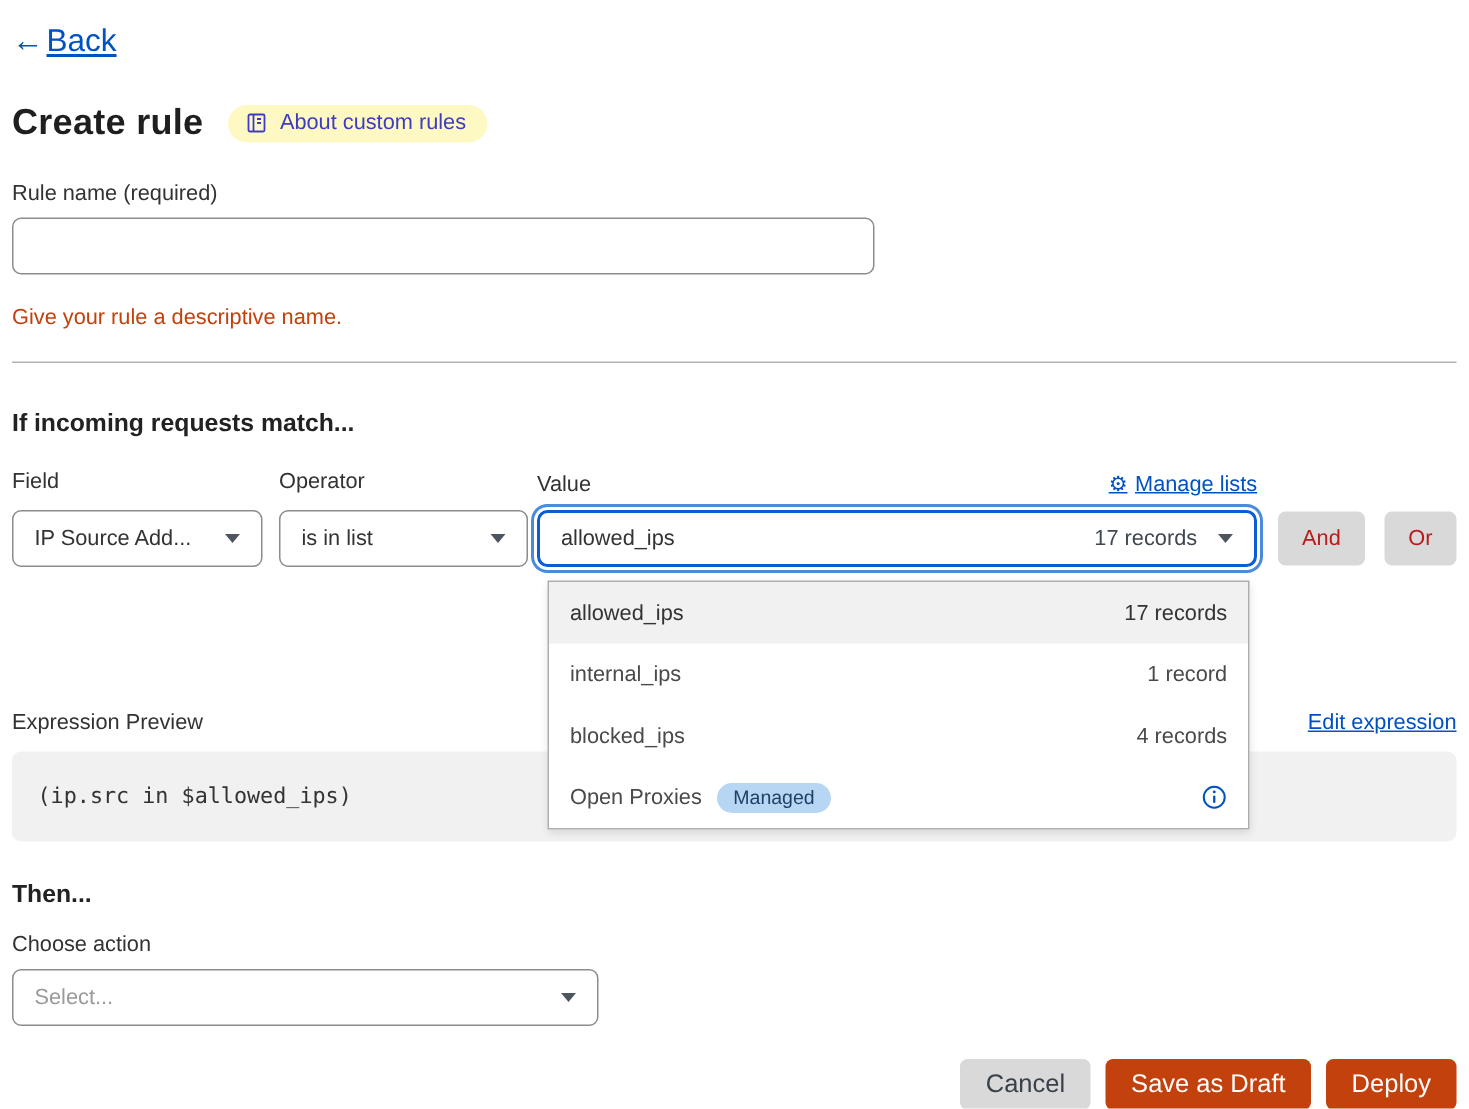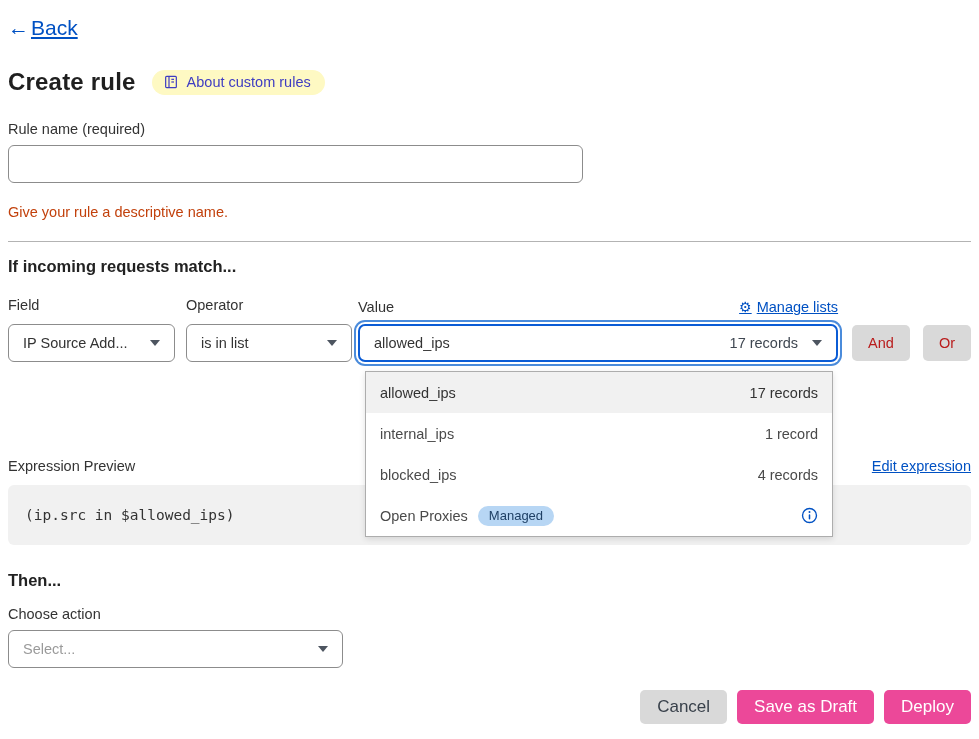--- a/index.html
+++ b/index.html
@@ -33,21 +33,21 @@
   .field-label { margin-top: 25px; color: #333; }
   .rule-name-input {
     display: block; margin-top: 8px; width: 575px; height: 38px;
     border: 1px solid #8c8c8c; border-radius: 6px; padding: 0 12px;
     font-size: 14.5px; font-family: inherit; color: #333; outline: none;
   }
   .helper-text { margin-top: 21px; color: #c2410c; }
 
   .divider { margin-top: 21px; border: none; border-top: 1px solid #b3b3b3; }
 
-  .section-heading { margin-top: 15px; font-size: 16.5px; font-weight: bold; color: #222; }
+  .section-heading { margin-top: 31px; font-size: 16.5px; font-weight: bold; color: #222; }
 
   
   .match-row { margin-top: 21px; display: flex; align-items: flex-end; }
   .ctl-label { color: #333; margin-bottom: 11px; }
   .col-field { width: 167px; }
   .col-operator { width: 166px; margin-left: 11px; }
   .col-value { flex: 1 1 auto; margin-left: 6px; position: relative; }
   .value-head { display: flex; justify-content: space-between; align-items: baseline; margin-bottom: 9px; }
   .manage-lists { color: #0051c3; font-size: 14.5px; display: inline-flex; align-items: center; gap: 5px; }
   .manage-lists .gear { text-decoration: none; display: inline-block; font-size: 14px; }
@@ -100,31 +100,31 @@
   .expr-code {
     margin-top: 11px; background: #f1f1f1; border-radius: 6px;
     height: 60px; display: flex; align-items: center; padding: 0 17px;
     font-family: "DejaVu Sans Mono", "Liberation Mono", monospace;
     font-size: 14.5px; color: #333;
   }
 
   
   .then-heading { margin-top: 26px; font-size: 16.5px; font-weight: bold; color: #222; }
   .choose-label { margin-top: 16px; color: #333; }
-  .action-select { margin-top: 8px; width: 335px; }
+  .action-select { margin-top: 8px; width: 391px; }
   .action-placeholder { color: #9a9a9a; }
 
   
   .footer { margin-top: 22px; display: flex; justify-content: flex-end; gap: 10px; padding-bottom: 17px; }
   .footer button {
     height: 34px; border: none; border-radius: 5px; font-size: 17px;
     font-family: inherit; padding: 0 17px; cursor: pointer;
   }
   .btn-cancel { background: #d9d9d9; color: #39414b; }
-  .btn-primary { background: #ec4899; color: #fff; }
+  .btn-primary { background: #c2410c; color: #fff; }
 </style>
 </head>
 <body>
 
 <div class="page">
 
   <div class="back-row">
     <a class="link-blue"><span class="arrow">←</span><span>Back</span></a>
   </div>
 

